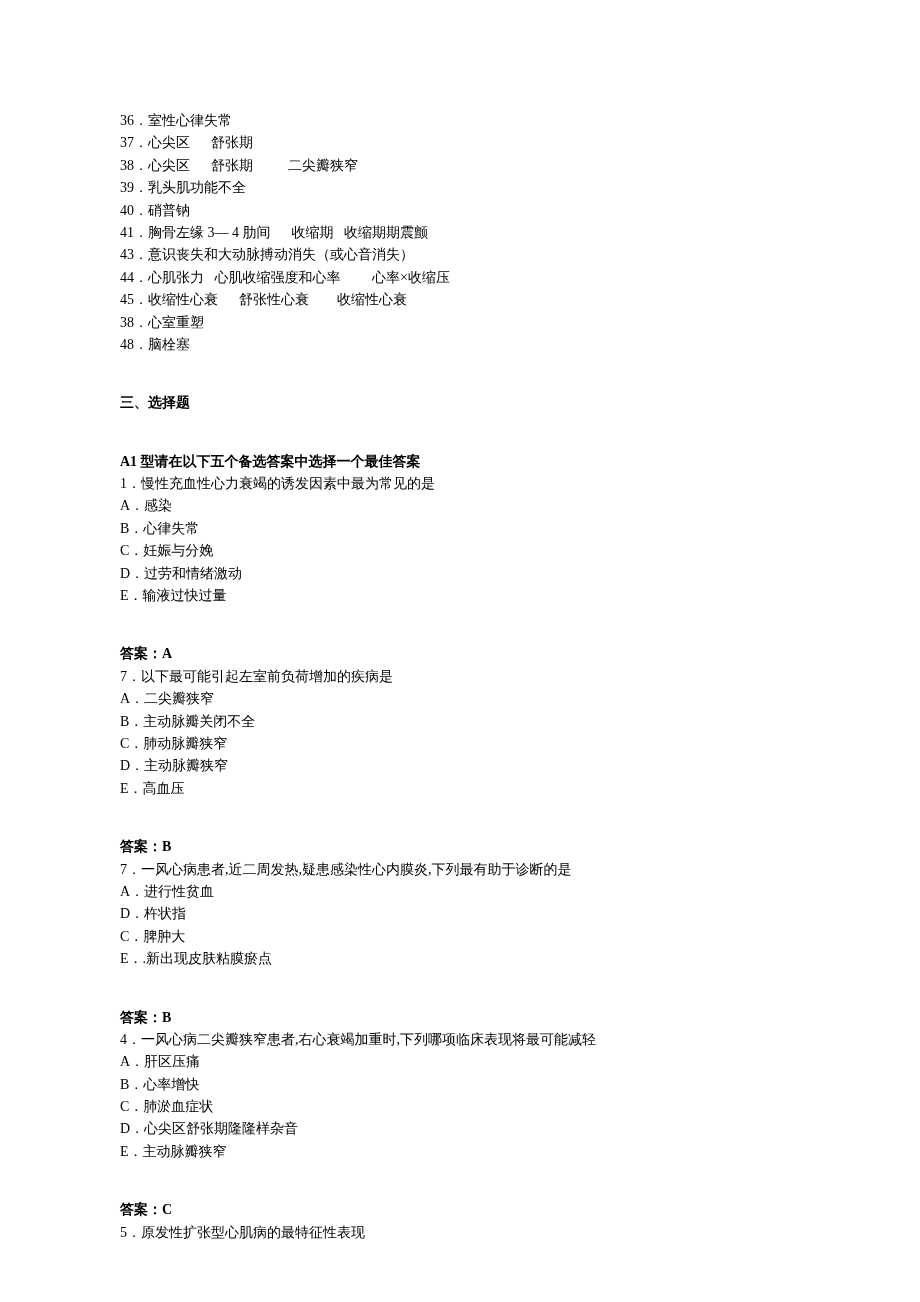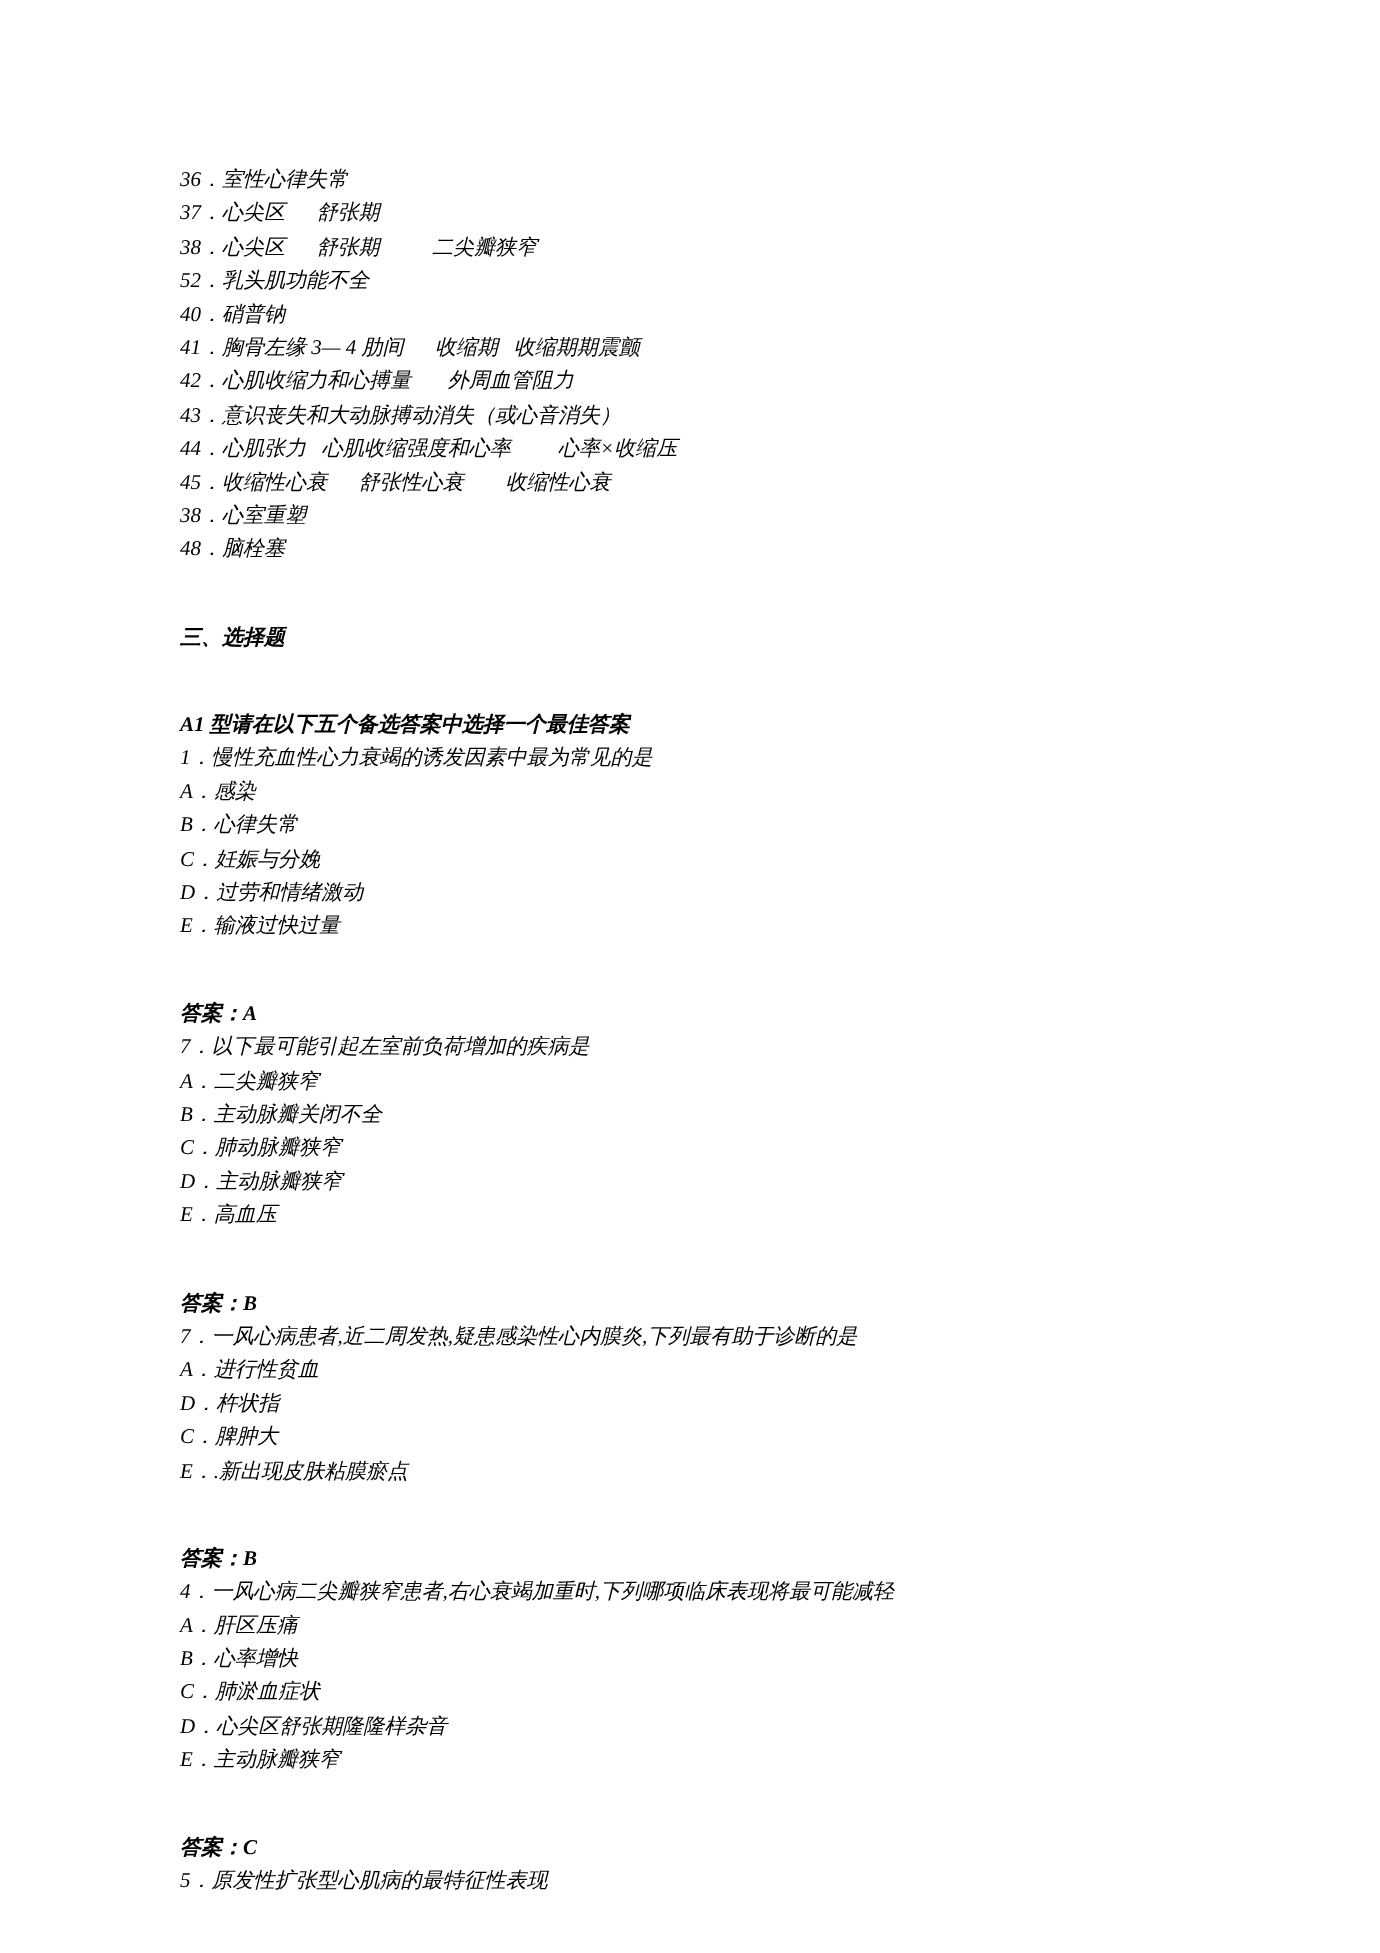--- a/index.html
+++ b/index.html
@@ -12,39 +12,37 @@
     color: #000000;
   }
   .page {
     width: 920px;
     padding: 110px 120px 110px 120px;
     box-sizing: border-box;
   }
   .line {
     white-space: pre;
     margin: 0;
-    font-style: italic;
   }
   .bold {
     font-weight: bold;
     margin-top: 36px;
   }
 </style>
 </head>
 <body>
 
 <div class="page">
   <div id="content">
       <p class="line">36．室性心律失常</p>
       <p class="line">37．心尖区      舒张期</p>
       <p class="line">38．心尖区      舒张期          二尖瓣狭窄</p>
-      <p class="line">52．乳头肌功能不全</p>
+      <p class="line">39．乳头肌功能不全</p>
       <p class="line">40．硝普钠</p>
       <p class="line">41．胸骨左缘 3— 4 肋间      收缩期   收缩期期震颤</p>
-      <p class="line">42．心肌收缩力和心搏量       外周血管阻力</p>
       <p class="line">43．意识丧失和大动脉搏动消失（或心音消失）</p>
       <p class="line">44．心肌张力   心肌收缩强度和心率         心率×收缩压</p>
       <p class="line">45．收缩性心衰      舒张性心衰        收缩性心衰</p>
       <p class="line">38．心室重塑</p>
       <p class="line">48．脑栓塞</p>
       <p class="line bold">三、选择题</p>
       <p class="line bold">A1 型请在以下五个备选答案中选择一个最佳答案</p>
       <p class="line">1．慢性充血性心力衰竭的诱发因素中最为常见的是</p>
       <p class="line">A．感染</p>
       <p class="line">B．心律失常</p>

